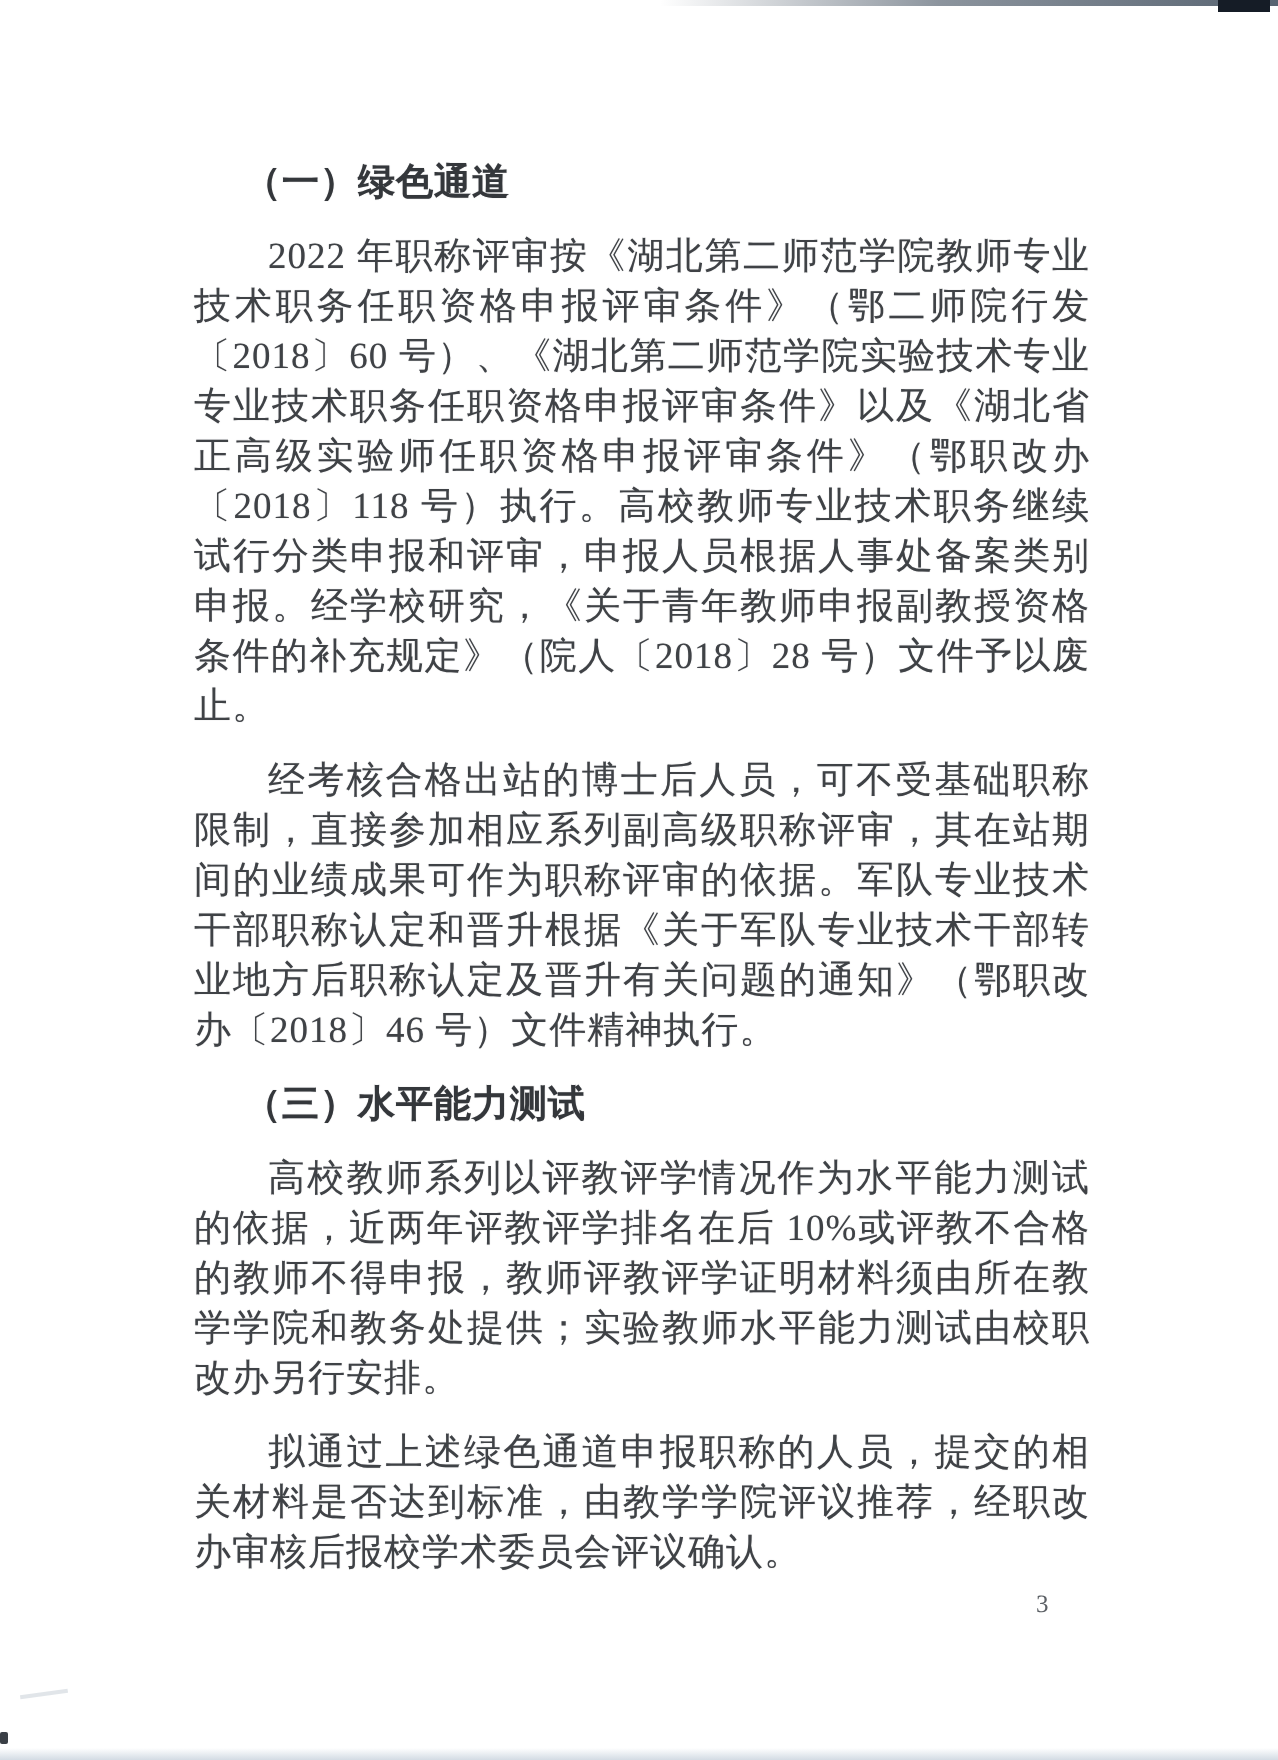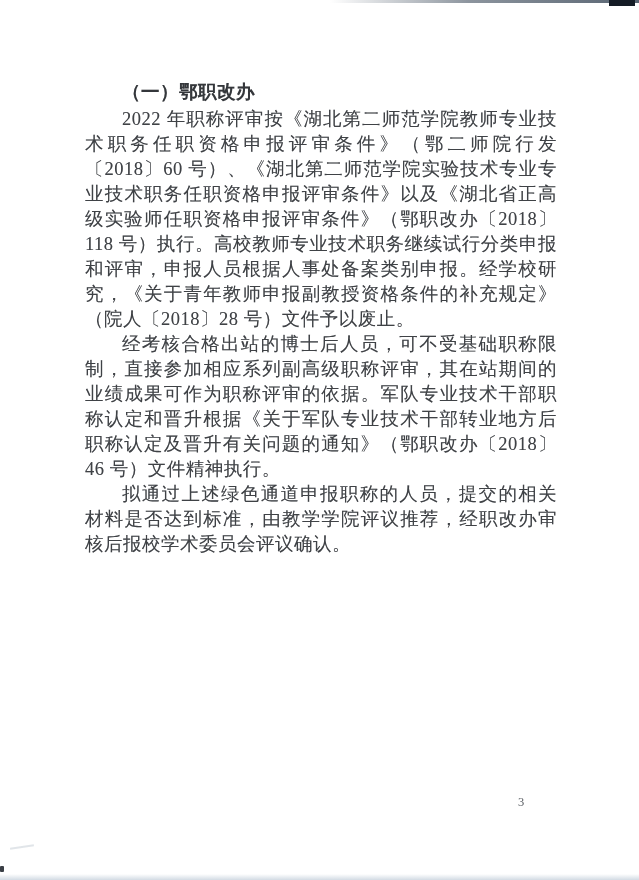--- a/index.html
+++ b/index.html
@@ -79,21 +79,21 @@
   .section-heading {
     font-weight: bold;
     color: #34373b;
     text-indent: 2em;
     margin: 5px 0 2px 0;
   }
   .section-heading:first-child {
     margin-top: 0;
   }
   .doc-paragraph {
-    margin: 0;
+    margin: 12px;
     text-indent: 2em;
   }
   .page-number {
     position: absolute;
     left: 518px;
     top: 794px;
     font-size: 12.5px;
     line-height: 16px;
     color: #5c6065;
   }
@@ -104,25 +104,27 @@
 <div class="scan-page">
 
   <div class="artifact-top-line"></div>
   <div class="artifact-corner-mark"></div>
   <div class="artifact-smudge"></div>
   <div class="artifact-bottom-left-dot"></div>
   <div class="artifact-bottom-bar"></div>
 
   <div class="doc-content">
 
-    <div class="section-heading">（一）鄂职改办</div>
+    <div class="section-heading">（一）绿色通道</div>
     <p class="doc-paragraph">2022 年职称评审按《湖北第二师范学院教师专业技术职务任职资格申报评审条件》（鄂二师院行发〔2018〕60 号）、《湖北第二师范学院实验技术专业专业技术职务任职资格申报评审条件》以及《湖北省正高级实验师任职资格申报评审条件》（鄂职改办〔2018〕118 号）执行。高校教师专业技术职务继续试行分类申报和评审，申报人员根据人事处备案类别申报。经学校研究，《关于青年教师申报副教授资格条件的补充规定》（院人〔2018〕28 号）文件予以废止。</p>
 
     <p class="doc-paragraph">经考核合格出站的博士后人员，可不受基础职称限制，直接参加相应系列副高级职称评审，其在站期间的业绩成果可作为职称评审的依据。军队专业技术干部职称认定和晋升根据《关于军队专业技术干部转业地方后职称认定及晋升有关问题的通知》（鄂职改办〔2018〕46 号）文件精神执行。</p>
 
+    <div class="section-heading">（三）水平能力测试</div>
+    <p class="doc-paragraph">高校教师系列以评教评学情况作为水平能力测试的依据，近两年评教评学排名在后 10%或评教不合格的教师不得申报，教师评教评学证明材料须由所在教学学院和教务处提供；实验教师水平能力测试由校职改办另行安排。</p>
 
     <p class="doc-paragraph">拟通过上述绿色通道申报职称的人员，提交的相关材料是否达到标准，由教学学院评议推荐，经职改办审核后报校学术委员会评议确认。</p>
 
   </div>
 
   <div class="page-number">3</div>
 
 </div>
 
 </body></html>

